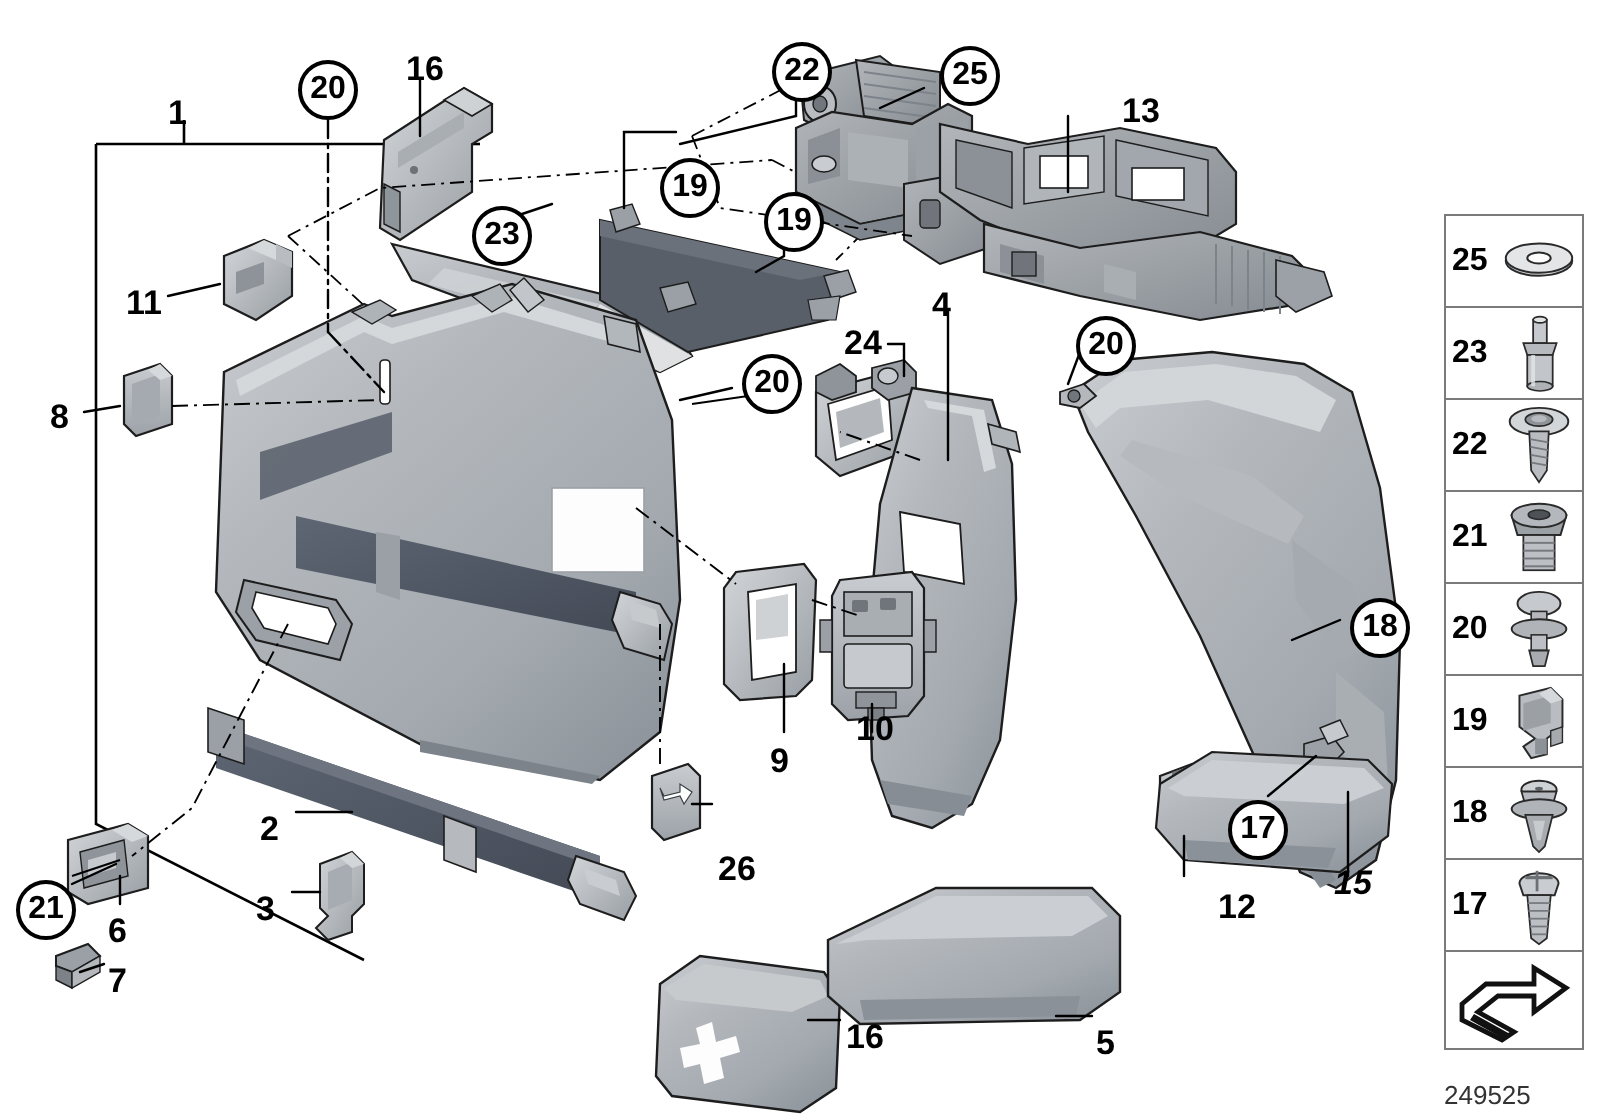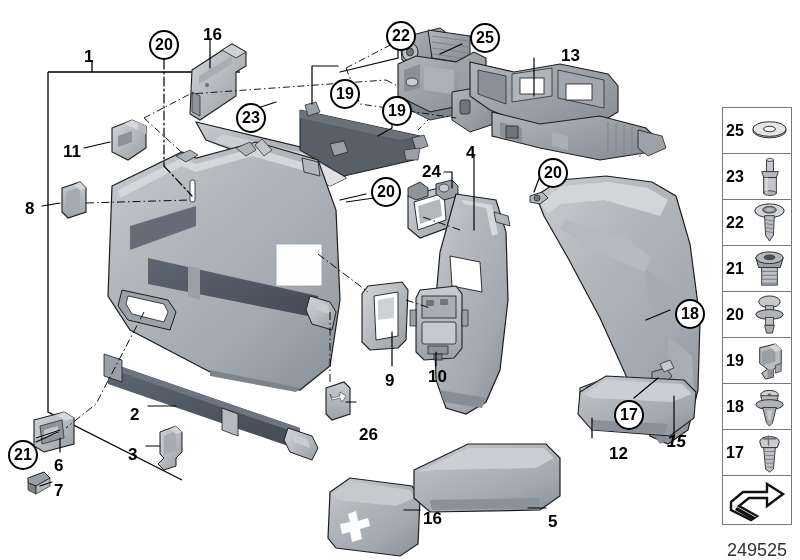--- a/index.html
+++ b/index.html
@@ -57,22 +57,22 @@
     padding-left:3px; width:25px;
     font-family:"Liberation Sans", sans-serif;
   }
   .lgart { flex:1; height:100%; position:relative; }
   .lgart svg { position:absolute; left:0; top:0; width:100%; height:100%; }
   #legend .arrowrow { height:48px; }
   #diagid {
     position:absolute;
     left:722px; top:540px;
     width:70px;
-    text-align:center;
-    font-size:18px; color:#333;
+    text-align:left;
+    font-size:13px; color:#333;
     font-family:"Liberation Sans", sans-serif;
   }
 </style>
 </head>
 <body>
 
 <div id="stage">
 
   <svg class="layer" viewBox="0 0 800 560">
     <defs>
@@ -479,21 +479,21 @@
 
   <div class="lbl" style="left:84px;  top:48px;">1</div>
   <div class="lbl" style="left:130px; top:406px;">2</div>
   <div class="lbl" style="left:128px; top:446px;">3</div>
   <div class="lbl" style="left:466px; top:144px;">4</div>
   <div class="lbl" style="left:548px; top:513px;">5</div>
   <div class="lbl" style="left:54px;  top:457px;">6</div>
   <div class="lbl" style="left:54px;  top:482px;">7</div>
   <div class="lbl" style="left:25px;  top:200px;">8</div>
   <div class="lbl" style="left:385px; top:372px;">9</div>
-  <div class="lbl" style="left:428px; top:368px;">10</div>
+  <div class="lbl" style="left:428px; top:356px;">10</div>
   <div class="lbl" style="left:63px;  top:143px;">11</div>
   <div class="lbl" style="left:609px; top:445px;">12</div>
   <div class="lbl" style="left:526px; top:47px;margin-left:35px;">13</div>
   <div class="lbl" style="left:203px; top:26px;">16</div>
   <div class="lbl" style="left:667px; top:433px;font-style:italic;">15</div>
   <div class="lbl" style="left:423px; top:510px;">16</div>
   <div class="lbl" style="left:359px; top:402px;margin-top:24px;">26</div>
   <div class="lbl" style="left:422px; top:163px;text-align:center;">24</div>
 
   <div class="circ" style="left:149px; top:30px;">20</div>

